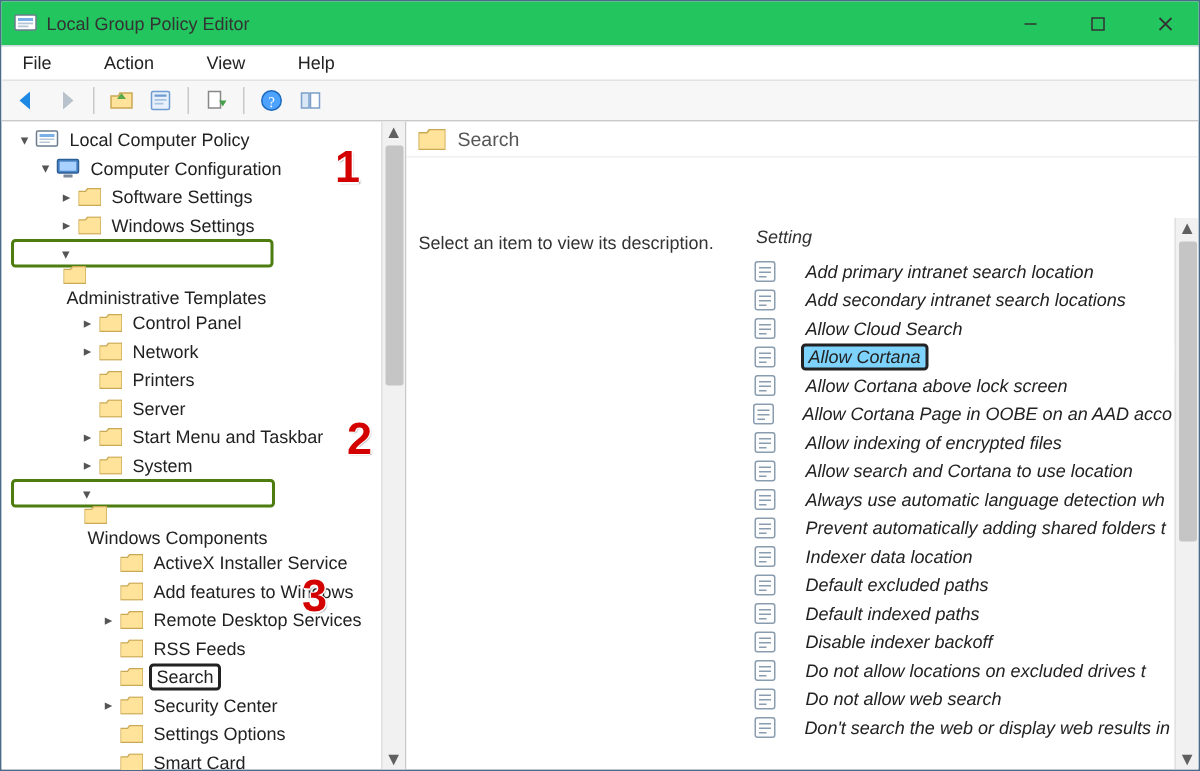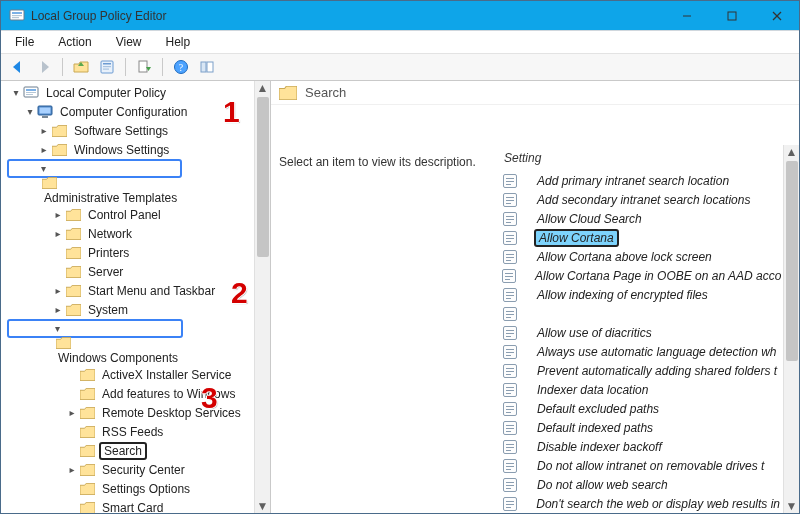--- a/index.html
+++ b/index.html
@@ -1,27 +1,27 @@
 <!DOCTYPE html>
 <html><head>
 <meta charset="utf-8">
 <style>
   * { box-sizing: border-box; }
   html, body { margin:0; padding:0; font-family: "Segoe UI", Tahoma, sans-serif; font-size:12px; color:#222; }
   body { background:#f0f0f0; width:800px; height:514px; overflow:hidden; }
 
   .window { width:800px; height:514px; border:1px solid #4a6b8a; background:#fff; display:flex; flex-direction:column; }
 
-  .titlebar { height:30px; background:#0ea5e9; display:flex; align-items:center; padding-left:8px; border-bottom:1px solid #d0d7dd; }
+  .titlebar { height:30px; background:#22c55e; display:flex; align-items:center; padding-left:8px; border-bottom:1px solid #d0d7dd; }
   .titlebar .icon-slot { width:16px; height:16px; margin-right:6px; display:flex; align-items:center; justify-content:center; }
   .titlebar .title { flex:1; font-size:12px; color:#333; }
   .winbtns { display:flex; height:100%; }
   .winbtn { width:45px; display:flex; align-items:center; justify-content:center; color:#333; }
 
-  .menubar { height:22px; display:flex; align-items:center; gap:8px; padding:0 6px; background:#fff; }
+  .menubar { height:22px; display:flex; align-items:center; gap:19px; padding:0 6px; background:#fff; }
   .menubar .mitem { padding:2px 8px; }
 
   .toolbar { height:28px; display:flex; align-items:center; gap:4px; padding:0 6px; background:#f7f7f7; border-top:1px solid #e3e3e3; border-bottom:1px solid #c9c9c9; }
   .tbtn { width:22px; height:22px; display:flex; align-items:center; justify-content:center; border:1px solid transparent; border-radius:2px; }
   .tdiv { width:1px; height:18px; background:#c9c9c9; margin:0 3px; }
 
   .content { flex:1; display:flex; overflow:hidden; }
   .tree-pane { width:270px; border-right:1px solid #c9c9c9; background:#fff; overflow:hidden; position:relative; display:flex; }
   .tree-scroll { flex:1; overflow:auto; padding:2px 0 2px 4px; }
   .tree-pane .scrollbar, .right-pane .scrollbar { width:16px; background:#f1f1f1; border-left:1px solid #e0e0e0; display:flex; flex-direction:column; justify-content:space-between; align-items:center; }
@@ -29,21 +29,21 @@
   .sb-thumb { width:12px; flex:0 0 160px; background:#c5c5c5; border-radius:2px; margin:2px 0;}
 
   .tnode { display:flex; align-items:center; height:19px; white-space:nowrap; }
   .tnode .chev { width:14px; text-align:center; color:#555; font-size:10px; }
   .tnode .chev.none { visibility:hidden; }
   .tnode .ficon { width:16px; height:16px; margin-right:4px; display:flex; align-items:center; justify-content:center; }
   .folder-svg { width:15px; height:12px; }
   .tnode .lbl { padding:1px 3px; border-radius:2px; }
   .depth0{padding-left:4px}.depth1{padding-left:18px}.depth2{padding-left:32px}.depth3{padding-left:46px}.depth4{padding-left:60px}
 
-  .hl { background:#fff; border:2px solid #3b82f6; border-radius:3px; display:inline-block; }
+  .hl { background:#fff; border:2px solid #4d7c0f; border-radius:3px; display:inline-block; }
   .hl .lbl { background:transparent;}
   .num-badge { position:absolute; font-weight:900; color:#d40000; font-size:30px; text-shadow: -1px 0 #fff, 1px 0 #fff, 0 -1px #fff, 0 1px #fff, 1px 1px 1px rgba(0,0,0,0.35); z-index:5; }
 
   .right-pane { flex:1; display:flex; flex-direction:column; background:#fff; overflow:hidden; position:relative; }
   .detail-header { display:flex; align-items:center; gap:8px; padding:4px 8px; border-bottom:1px solid #f0f0f0;}
   .detail-header .h-icon { width:18px; height:14px; }
   .detail-header .h-title { font-size:13px; color:#555;}
   .detail-body { flex:1; display:flex; overflow:hidden;margin-top:40px; }
   .desc-col { width:225px; padding:10px 8px 6px 8px; color:#333; }
   .list-col { flex:1; display:flex; overflow:hidden; border-left:0px solid #e8e8e8;font-style:italic;}
@@ -439,28 +439,21 @@
                     </span>
                   </span>
                   <span class="stext">Allow indexing of encrypted files</span>
                 </div>
                 <div class="srow">
                   <span class="sicon">
                     <span class="pol-icon">
                       <span class="l3"></span>
                     </span>
                   </span>
-                </div>
-                <div class="srow">
-                  <span class="sicon">
-                    <span class="pol-icon">
-                      <span class="l3"></span>
-                    </span>
-                  </span>
-                  <span class="stext">Allow use of diacritics</span>
+                  <span class="stext">Allow search and Cortana to use location</span>
                 </div>
                 <div class="srow">
                   <span class="sicon">
                     <span class="pol-icon">
                       <span class="l3"></span>
                     </span>
                   </span>
                   <span class="stext">Always use automatic language detection wh</span>
                 </div>
                 <div class="srow">
@@ -502,21 +495,21 @@
                     </span>
                   </span>
                   <span class="stext">Disable indexer backoff</span>
                 </div>
                 <div class="srow">
                   <span class="sicon">
                     <span class="pol-icon">
                       <span class="l3"></span>
                     </span>
                   </span>
-                  <span class="stext">Do not allow intranet on removable drives t</span>
+                  <span class="stext">Do not allow locations on excluded drives t</span>
                 </div>
                 <div class="srow">
                   <span class="sicon">
                     <span class="pol-icon">
                       <span class="l3"></span>
                     </span>
                   </span>
                   <span class="stext">Do not allow web search</span>
                 </div>
                 <div class="srow">

